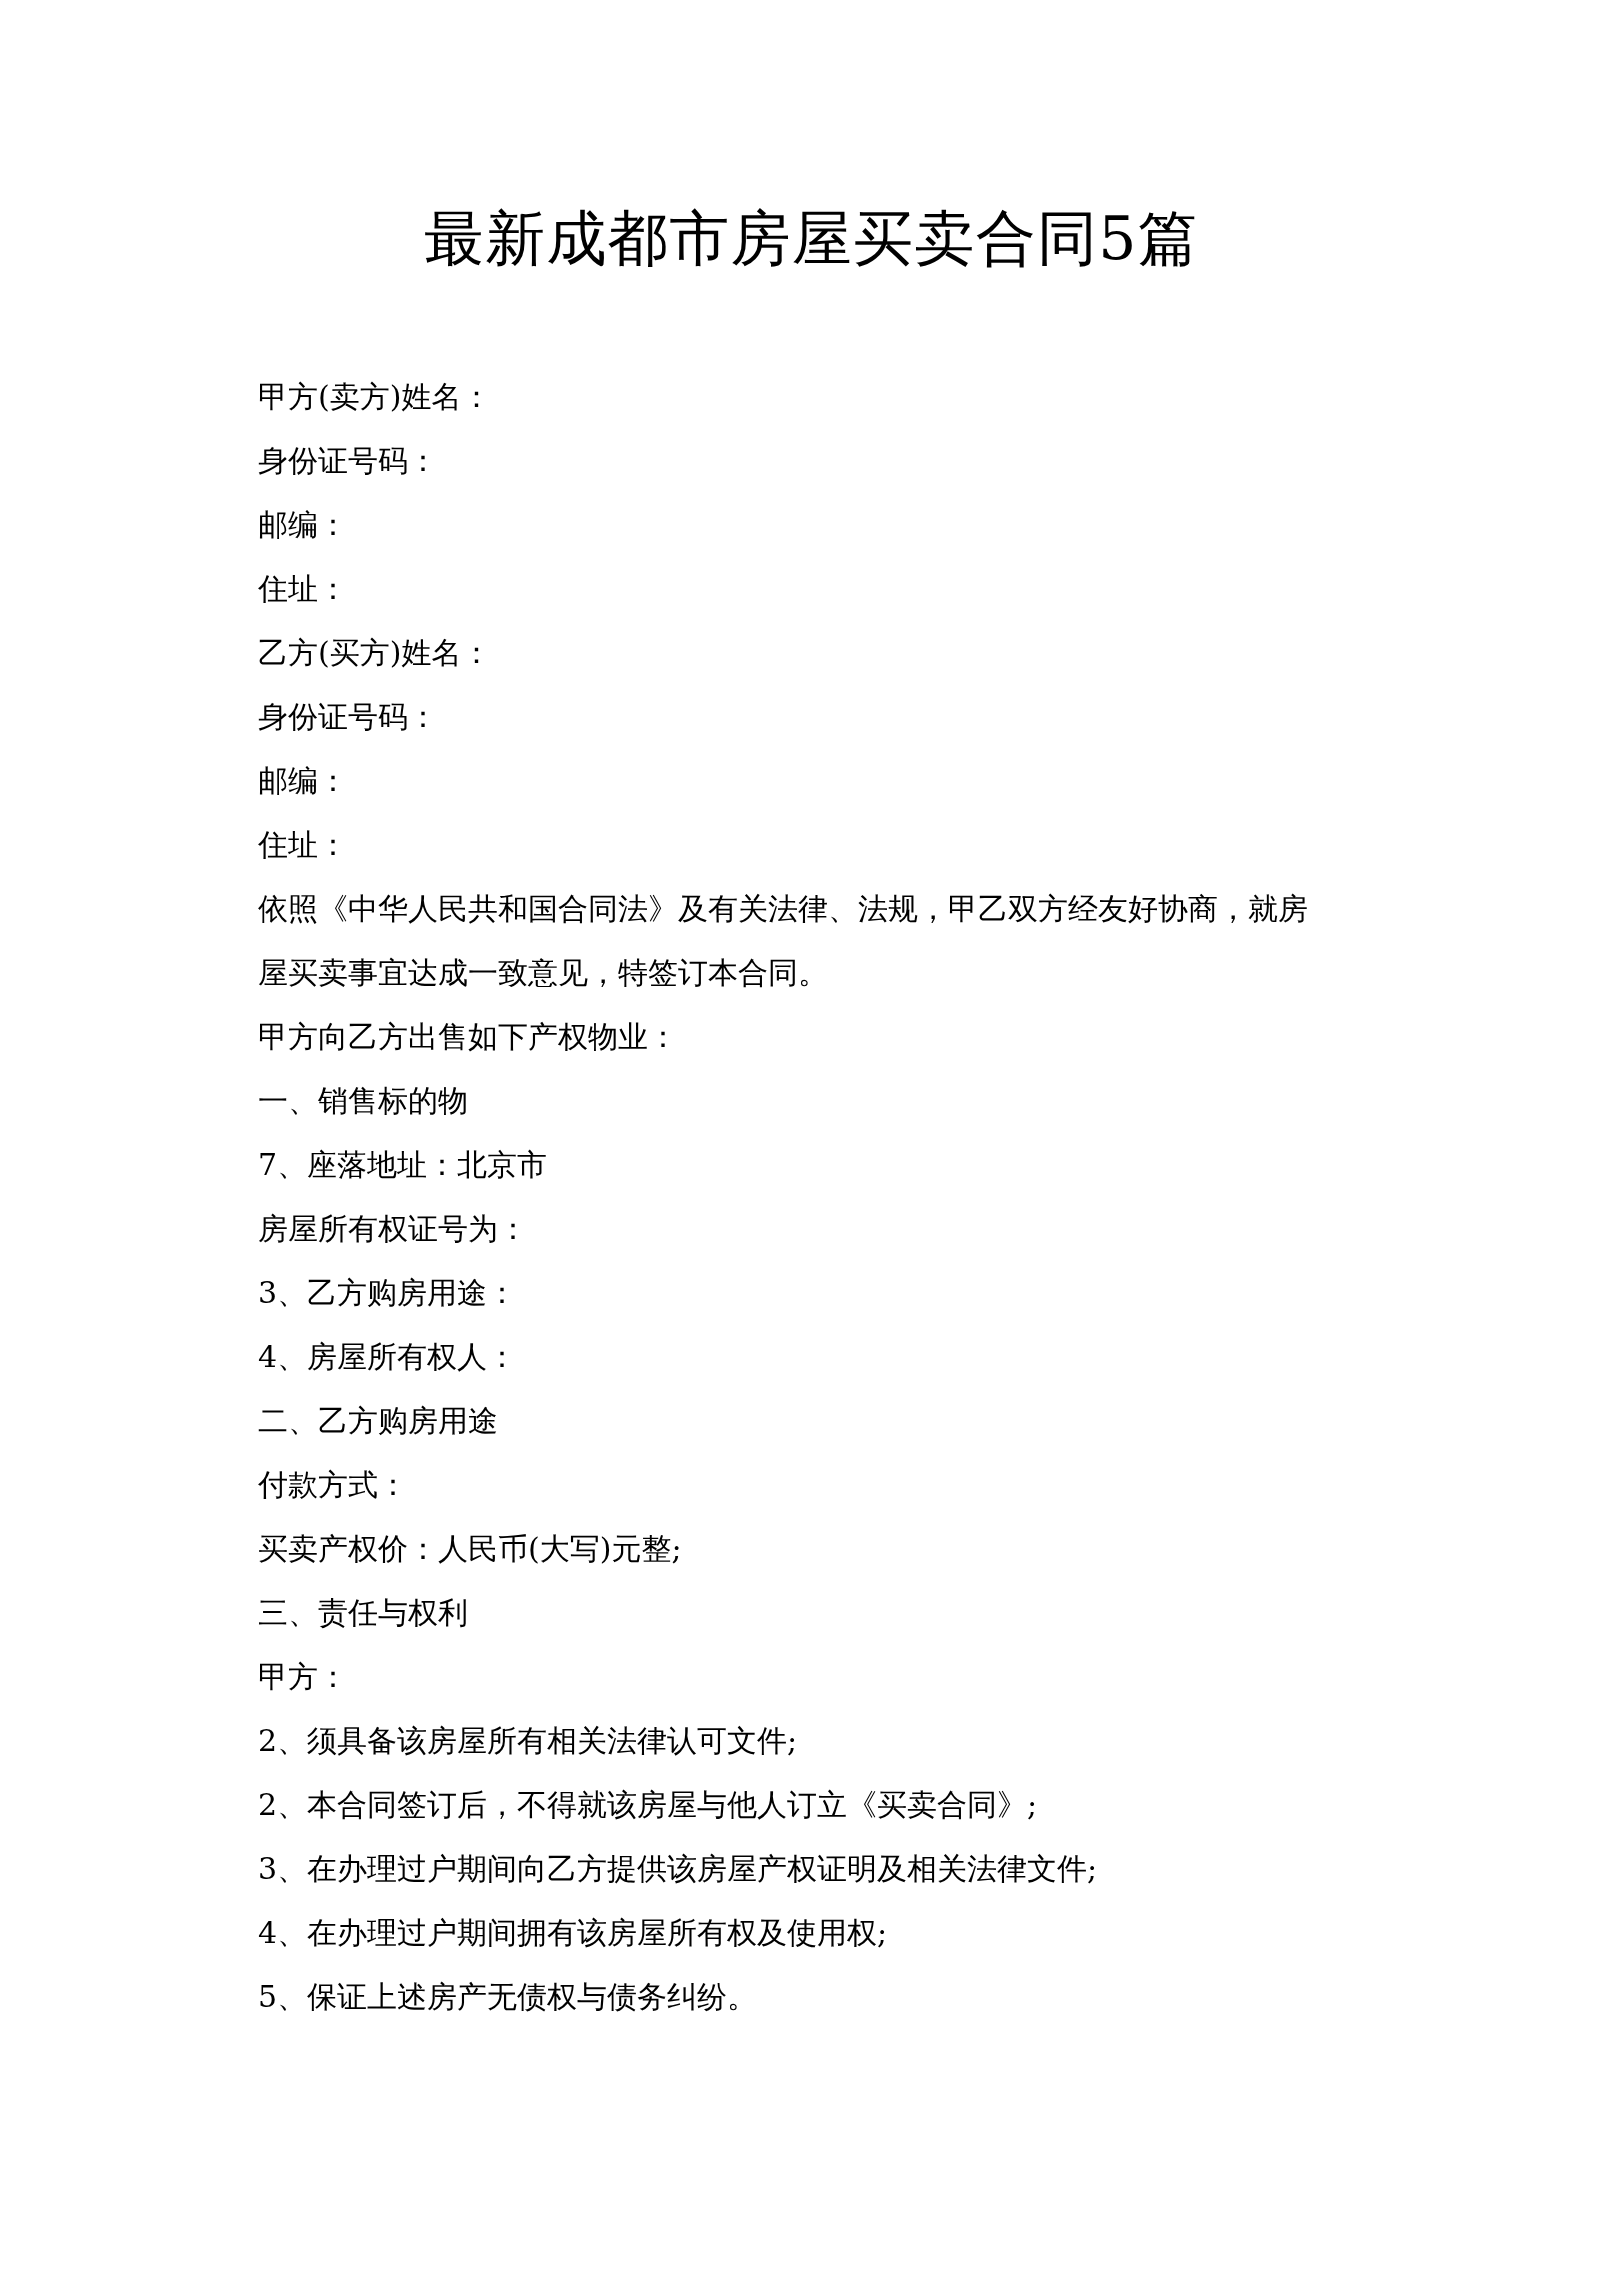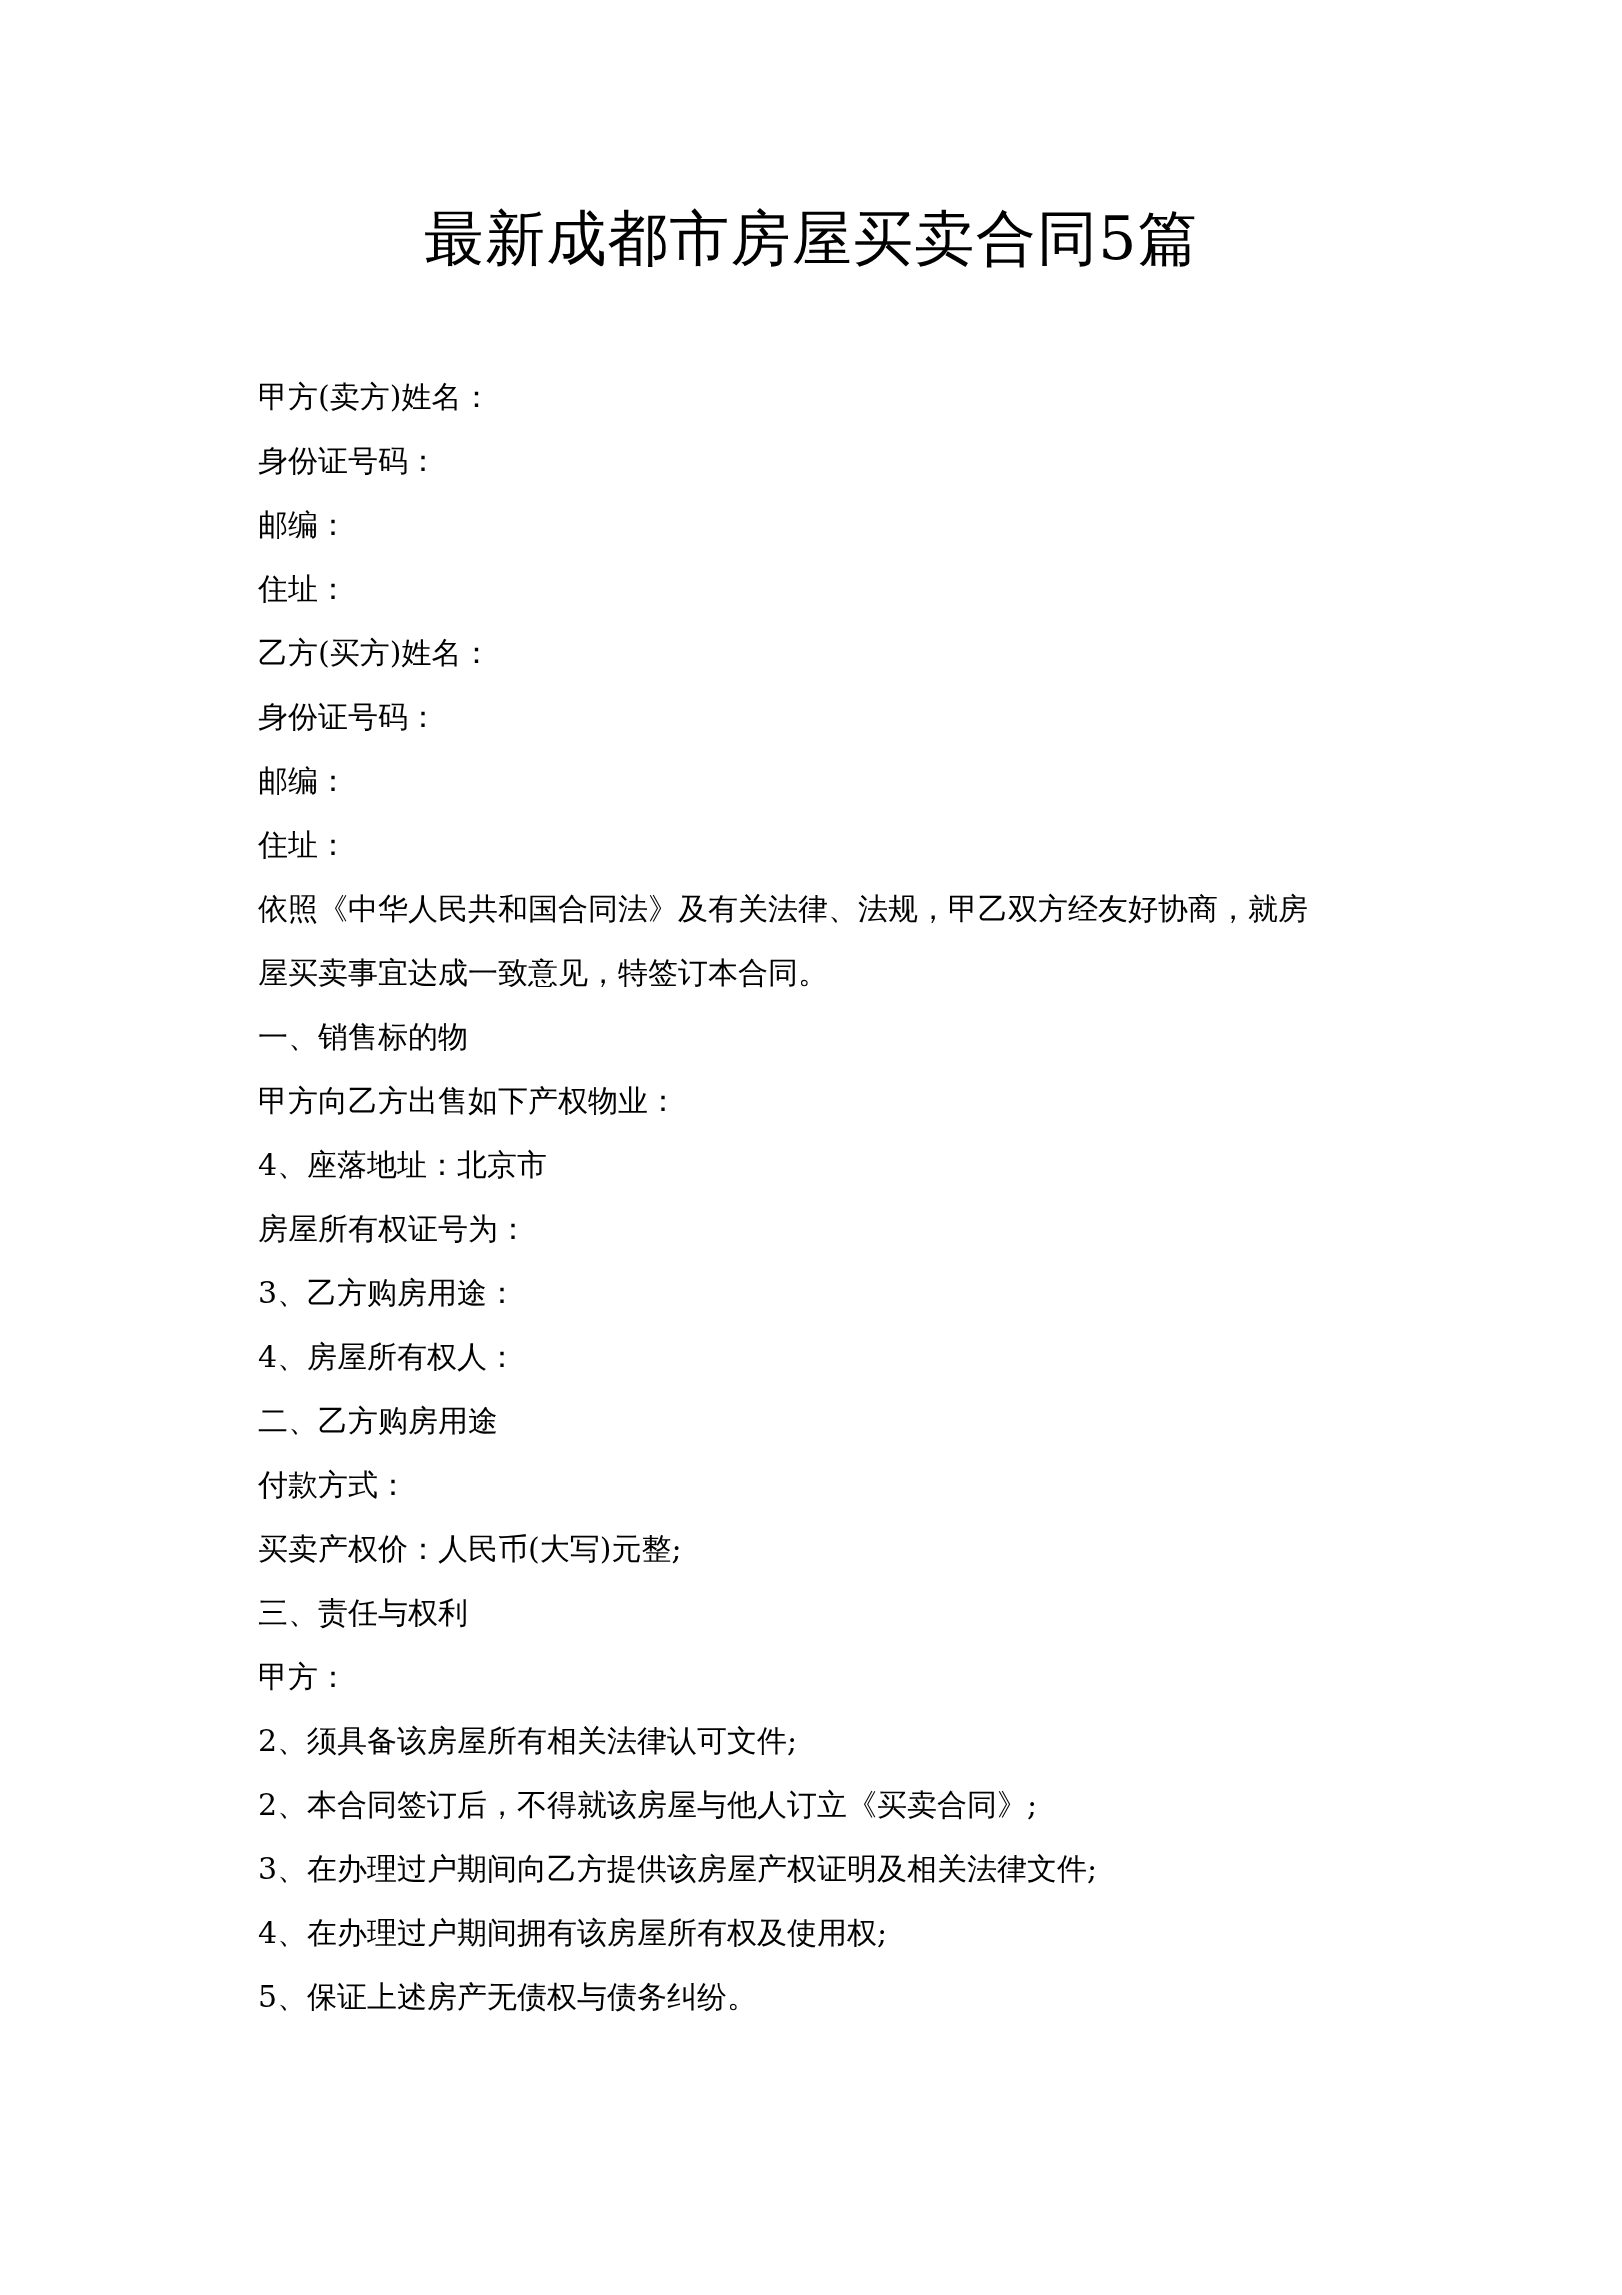--- a/index.html
+++ b/index.html
@@ -61,23 +61,23 @@
     <p class="line">甲方(卖方)姓名：</p>
     <p class="line">身份证号码：</p>
     <p class="line">邮编：</p>
     <p class="line">住址：</p>
     <p class="line">乙方(买方)姓名：</p>
     <p class="line">身份证号码：</p>
     <p class="line">邮编：</p>
     <p class="line">住址：</p>
     <p class="line">依照《中华人民共和国合同法》及有关法律、法规，甲乙双方经友好协商，就房</p>
     <p class="line">屋买卖事宜达成一致意见，特签订本合同。</p>
+    <p class="line">甲方向乙方出售如下产权物业：</p>
     <p class="line">一、销售标的物</p>
-    <p class="line">甲方向乙方出售如下产权物业：</p>
-    <p class="line">4、座落地址：北京市</p>
+    <p class="line">7、座落地址：北京市</p>
     <p class="line">房屋所有权证号为：</p>
     <p class="line">3、乙方购房用途：</p>
     <p class="line">4、房屋所有权人：</p>
     <p class="line">二、乙方购房用途</p>
     <p class="line">付款方式：</p>
     <p class="line">买卖产权价：人民币(大写)元整;</p>
     <p class="line">三、责任与权利</p>
     <p class="line">甲方：</p>
     <p class="line">2、须具备该房屋所有相关法律认可文件;</p>
     <p class="line">2、本合同签订后，不得就该房屋与他人订立《买卖合同》;</p>

